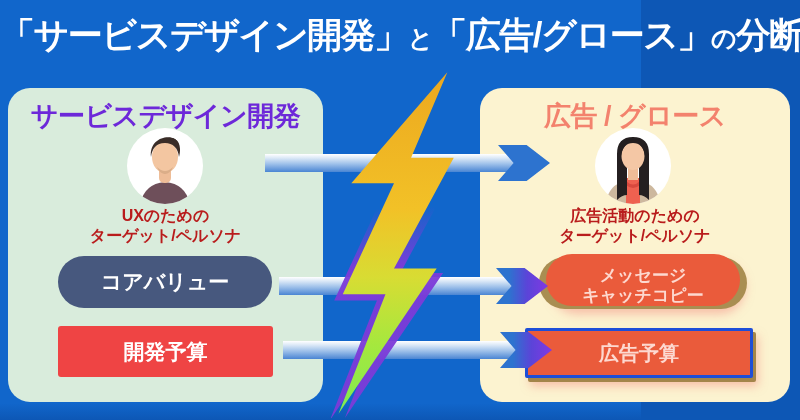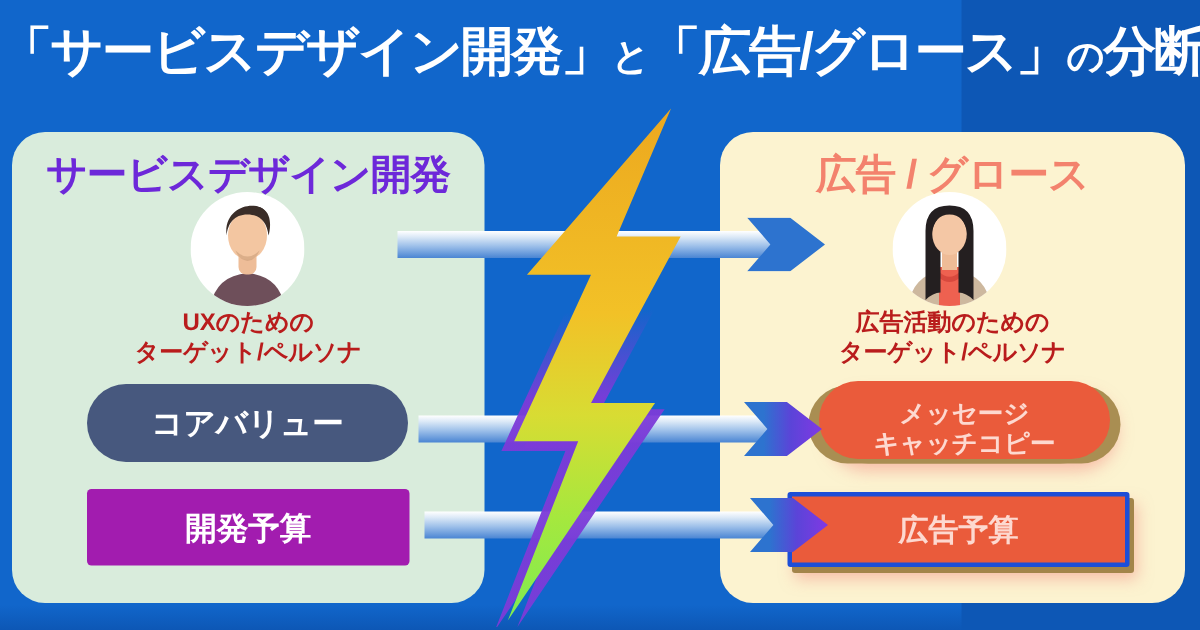--- a/index.html
+++ b/index.html
@@ -41,21 +41,21 @@
     position:absolute;display:flex;flex-direction:column;
     align-items:center;justify-content:center;
     font-weight:800;text-align:center;
   }
   .pill-blue{
     left:50px;top:168px;width:214px;height:52px;border-radius:999px;
     background:#47587e;color:#ffffff;font-size:21px;
   }
   .rect-blue{
     left:50px;top:238px;width:215px;height:51px;border-radius:3px;
-    background:#a21caf;color:#ffffff;font-size:21px;
+    background:#ef4444;color:#ffffff;font-size:21px;
   }
   .pill-orange{
     left:66px;top:166px;width:194px;height:52px;border-radius:999px;
     background:#ea5b3b;color:#fdd9d0;font-size:17px;line-height:20px;
     box-shadow:-7px 3px 0 #a98e52,7px 3px 0 #a98e52,5px 8px 10px rgba(244,140,130,.5);
     justify-content:flex-end;
   }
   .pill-orange span{display:block;}
   .rect-orange{
     left:45px;top:240px;width:228px;height:50px;border-radius:2px;

